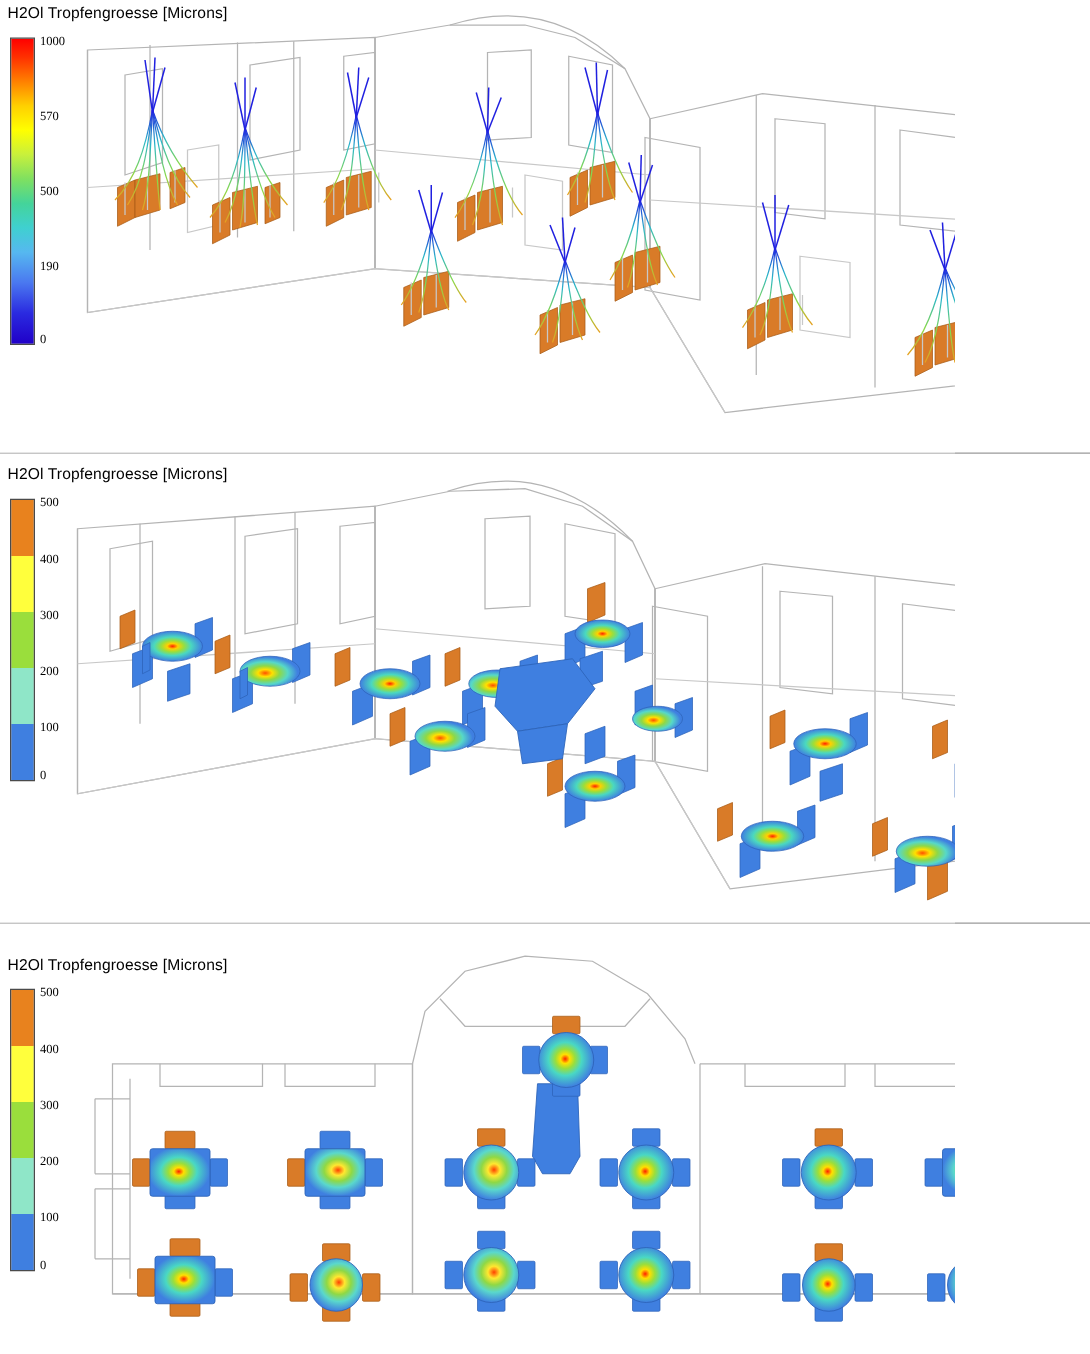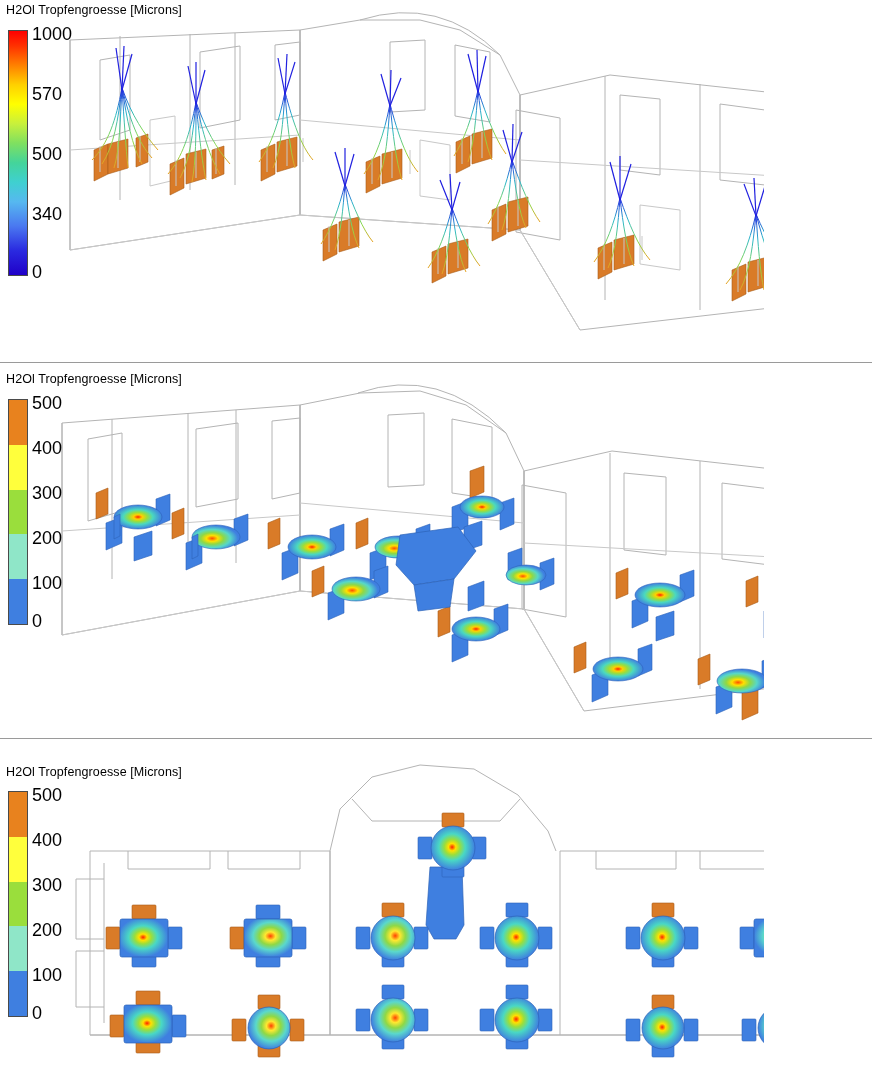--- a/index.html
+++ b/index.html
@@ -24,24 +24,25 @@
   .legend .bar{
     position:absolute;
     left:0;top:0;
     width:20px;
     border:1px solid #4a4a4a;
     box-sizing:border-box;
   }
   .legend .ticks{position:absolute;left:24px;top:0;}
   .legend .tick{
     position:absolute;
-    font-size:18px;
+    font-size:10px;
     line-height:12px;
     white-space:nowrap;
     transform:translateY(-50%);
+    font-family:Liberation Serif, serif;
   }
 
   .axis-widget{position:absolute;width:56px;height:44px;}
   .axis-widget svg{display:block;}
 
   .scene{position:absolute;left:0;top:0;width:872px;height:100%;}
   .scene svg{display:block;}
   .roomline{fill:none;stroke:#b4b4b4;stroke-width:1;}
   .roomline-d{fill:none;stroke:#c8c8c8;stroke-width:1;}
   .furn-blue{fill:#3f7fe0;stroke:#2d63b8;stroke-width:0.6;}
@@ -306,21 +307,21 @@
     </div>
 
     <div class="panel-title" style="left:6px;top:3px;">H2Ol Tropfengroesse [Microns]</div>
 
     <div class="legend" style="left:8px;top:30px;height:246px;width:70px;">
       <div class="bar" style="height:246px;background:linear-gradient(to bottom,#ff0000 0%,#ff3000 6%,#ff8000 14%,#ffd000 22%,#ffff00 30%,#c8f03c 38%,#7fe060 46%,#44d49a 54%,#3fd0d0 62%,#56b8f0 70%,#4a78f0 80%,#2a2ae0 90%,#2000c8 100%);"></div>
       <div class="ticks">
         <div class="tick" style="top:4px;">1000</div>
         <div class="tick" style="top:64px;">570</div>
         <div class="tick" style="top:124px;">500</div>
-        <div class="tick" style="top:184px;">340</div>
+        <div class="tick" style="top:184px;">190</div>
         <div class="tick" style="top:242px;">0</div>
       </div>
     </div>
 
     <div class="axis-widget" style="left:806px;top:308px;">
       <svg width="60" height="48" viewBox="0 0 60 48">
         <line x1="8" y1="38" x2="8" y2="10" stroke="#2020d0" stroke-width="2"></line>
         <polygon points="8,6 5,13 11,13" fill="#2020d0"></polygon>
         <line x1="8" y1="38" x2="44" y2="38" stroke="#d01010" stroke-width="2"></line>
         <polygon points="48,38 41,35 41,41" fill="#d01010"></polygon>

